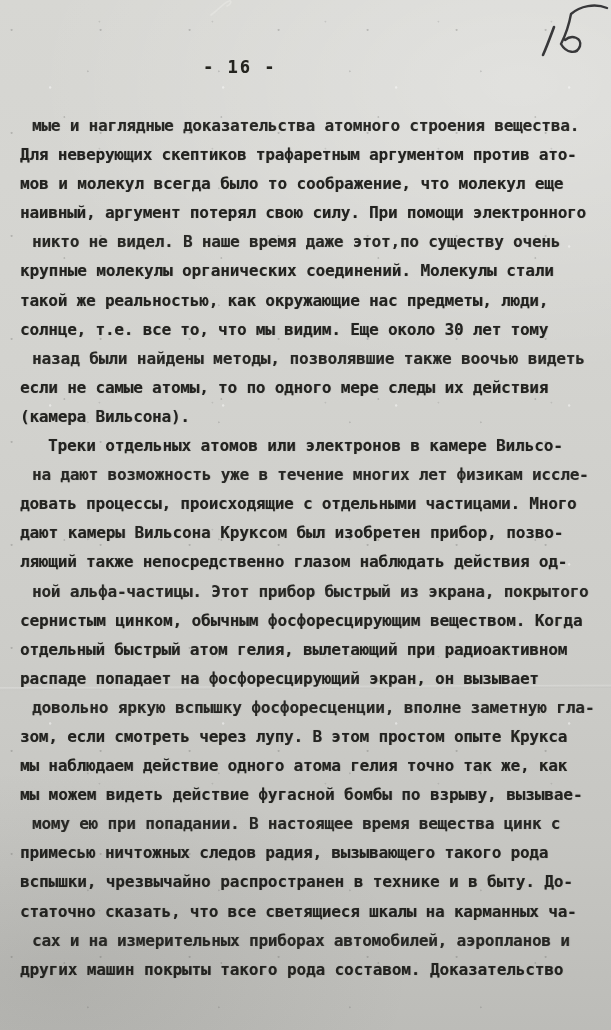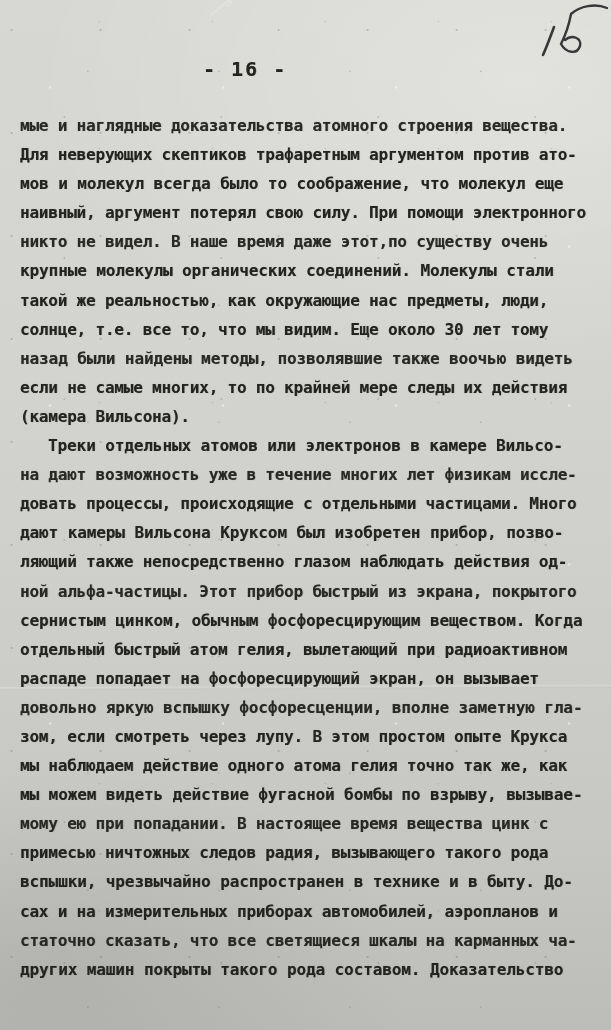--- a/index.html
+++ b/index.html
@@ -25,34 +25,34 @@
       radial-gradient(circle at 29% 55%, rgba(255,255,255,.5) 0 .8px, transparent 1.6px);
     background-size:89px 103px,131px 117px,157px 141px,113px 127px,173px 159px;
   }
   .crease{
     position:absolute;left:0;top:686px;width:611px;height:3px;
     background:linear-gradient(180deg,rgba(255,255,255,.45),rgba(120,120,118,.12));
     transform:rotate(-.25deg);opacity:.6;pointer-events:none;
   }
   .pageno{
     position:absolute;left:203px;top:57px;
-    font-size:20px;font-weight:bold;color:#24241f;letter-spacing:2px;
+    font-size:17px;font-weight:bold;color:#24241f;letter-spacing:2px;
     text-shadow:.4px .4px .6px rgba(35,35,30,.45);
   }
   .doc-body{
     position:absolute;left:20px;top:111px;width:578px;
     font-size:16px;font-weight:bold;color:#232320;
     letter-spacing:-.2px;
     text-shadow:.4px .3px .7px rgba(35,35,30,.42);
     filter:blur(.22px);
   }
   .line{white-space:pre;height:29.1px;line-height:29.1px;}
   .line.indent{padding-left:28px;}
   .line:nth-child(3n){letter-spacing:-.1px;}
-  .line:nth-child(4n+1){color:#282825;}
+  .line:nth-child(4n+1){color:#282825;margin-left:12px;}
   .handwritten{position:absolute;left:525px;top:0;width:86px;height:75px;}
   .topmark{position:absolute;left:205px;top:0;width:36px;height:16px;opacity:.35;}
 </style>
 </head>
 <body>
 
 <div class="page">
 
   <div class="speckles"></div>
 
@@ -72,37 +72,37 @@
   <div class="doc-body" id="lines">
       <div class="line">мые и наглядные доказательства атомного строения вещества.</div>
       <div class="line">Для неверующих скептиков трафаретным аргументом против ато-</div>
       <div class="line">мов и молекул всегда было то соображение, что молекул еще</div>
       <div class="line">наивный, аргумент потерял свою силу. При помощи электронного</div>
       <div class="line">никто не видел. В наше время даже этот,по существу очень</div>
       <div class="line">крупные молекулы органических соединений. Молекулы стали</div>
       <div class="line">такой же реальностью, как окружающие нас предметы, люди,</div>
       <div class="line">солнце, т.е. все то, что мы видим. Еще около 30 лет тому</div>
       <div class="line">назад были найдены методы, позволявшие также воочью видеть</div>
-      <div class="line">если не самые многих, то по крайней мере следы их действия</div>
+      <div class="line">если не самые атомы, то по одного мере следы их действия</div>
       <div class="line">(камера Вильсона).</div>
       <div class="line indent">Треки отдельных атомов или электронов в камере Вильсо-</div>
       <div class="line">на дают возможность уже в течение многих лет физикам иссле-</div>
       <div class="line">довать процессы, происходящие с отдельными частицами. Много</div>
       <div class="line">дают камеры Вильсона Круксом был изобретен прибор, позво-</div>
       <div class="line">ляющий также непосредственно глазом наблюдать действия од-</div>
       <div class="line">ной альфа-частицы. Этот прибор быстрый из экрана, покрытого</div>
       <div class="line">сернистым цинком, обычным фосфоресцирующим веществом. Когда</div>
       <div class="line">отдельный быстрый атом гелия, вылетающий при радиоактивном</div>
       <div class="line">распаде попадает на фосфоресцирующий экран, он вызывает</div>
       <div class="line">довольно яркую вспышку фосфоресценции, вполне заметную гла-</div>
       <div class="line">зом, если смотреть через лупу. В этом простом опыте Крукса</div>
       <div class="line">мы наблюдаем действие одного атома гелия точно так же, как</div>
       <div class="line">мы можем видеть действие фугасной бомбы по взрыву, вызывае-</div>
       <div class="line">мому ею при попадании. В настоящее время вещества цинк с</div>
       <div class="line">примесью ничтожных следов радия, вызывающего такого рода</div>
       <div class="line">вспышки, чрезвычайно распространен в технике и в быту. До-</div>
+      <div class="line">статочно сказать, что все светящиеся шкалы на карманных ча-</div>
       <div class="line">сах и на измерительных приборах автомобилей, аэропланов и</div>
-      <div class="line">статочно сказать, что все светящиеся шкалы на карманных ча-</div>
       <div class="line">других машин покрыты такого рода составом. Доказательство</div>
     </div>
 
   <div class="crease"></div>
 </div>
 
 </body></html>

